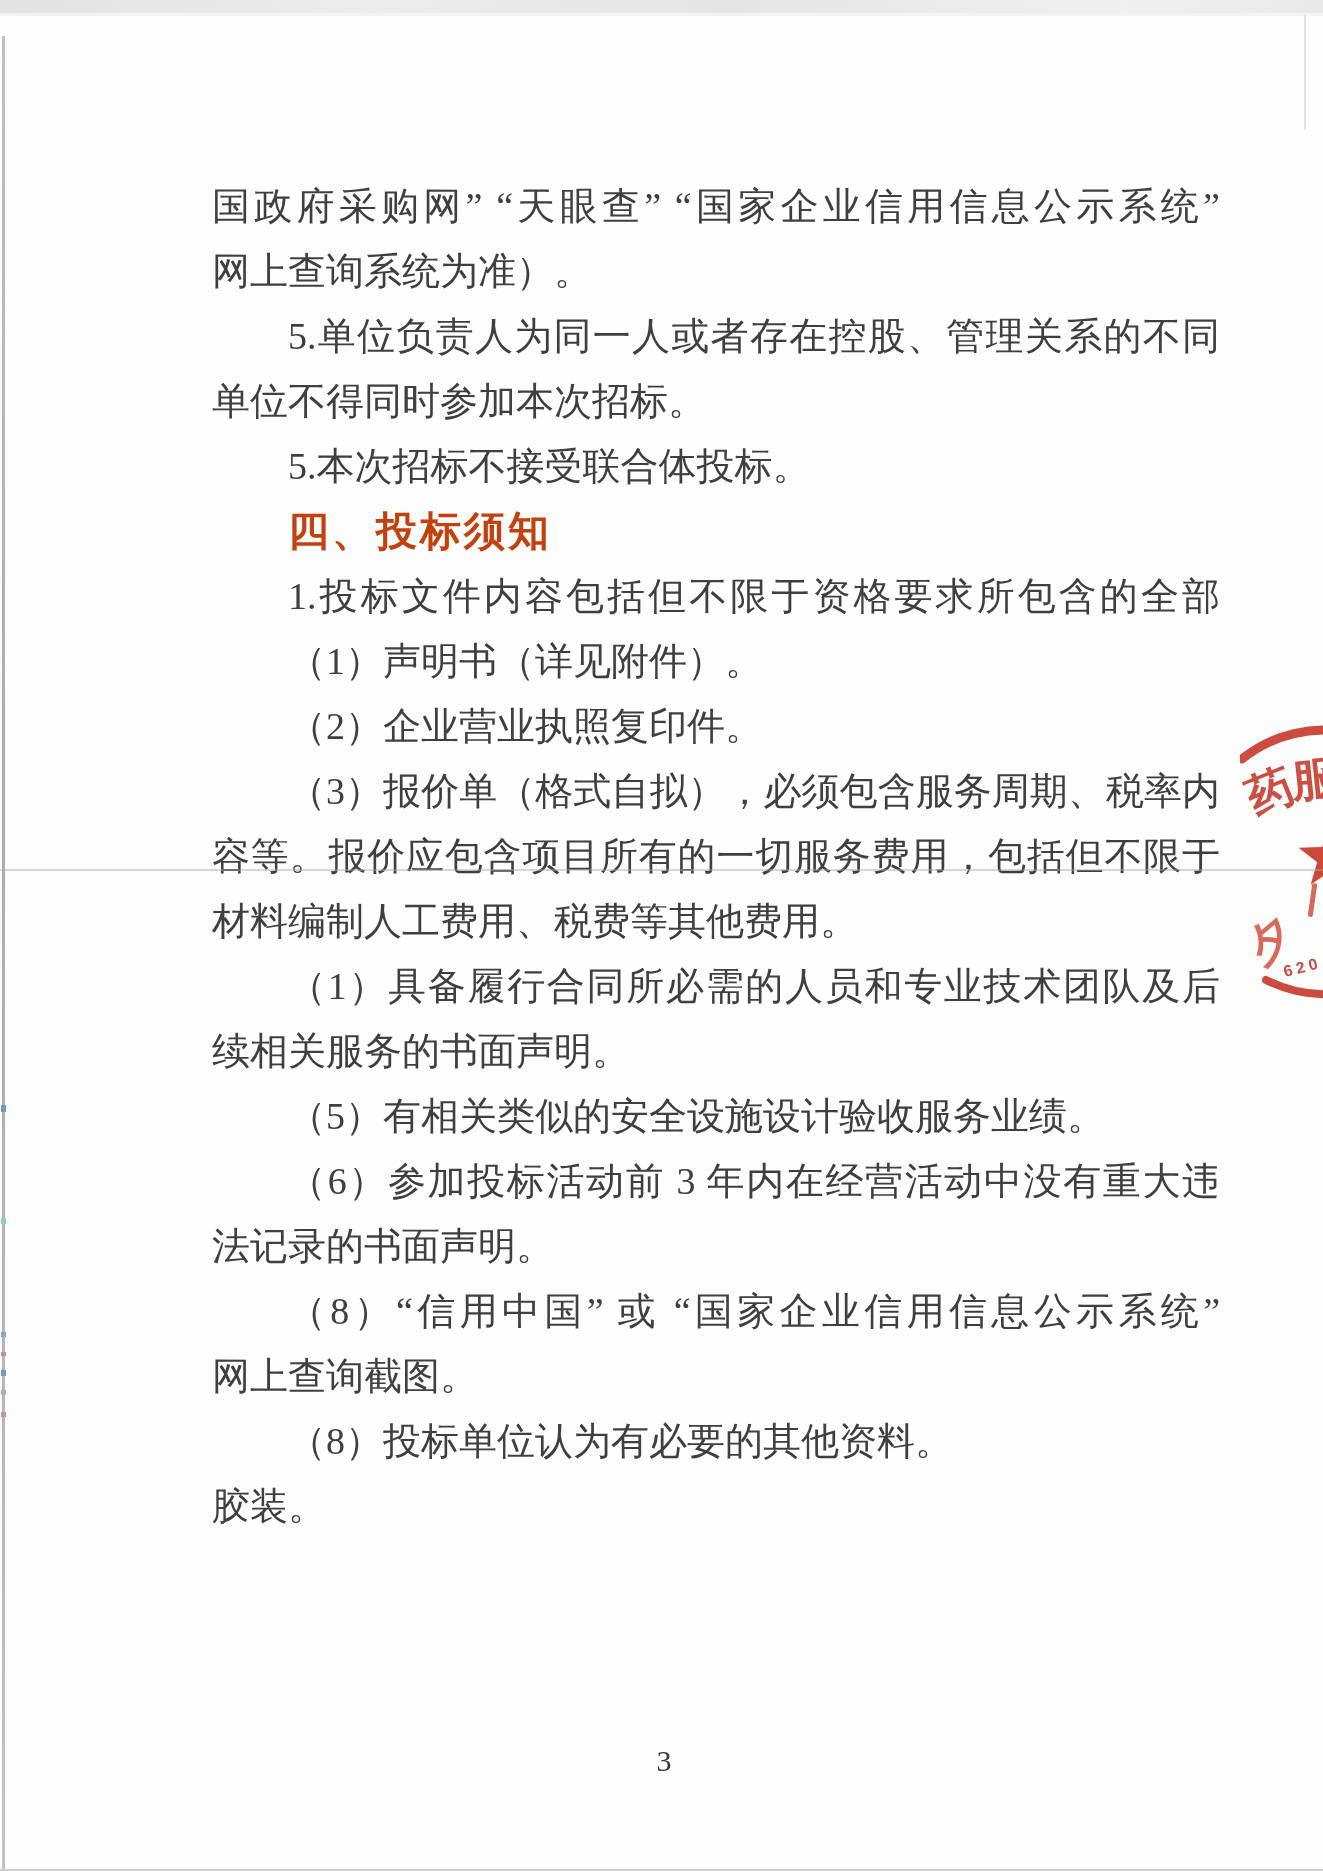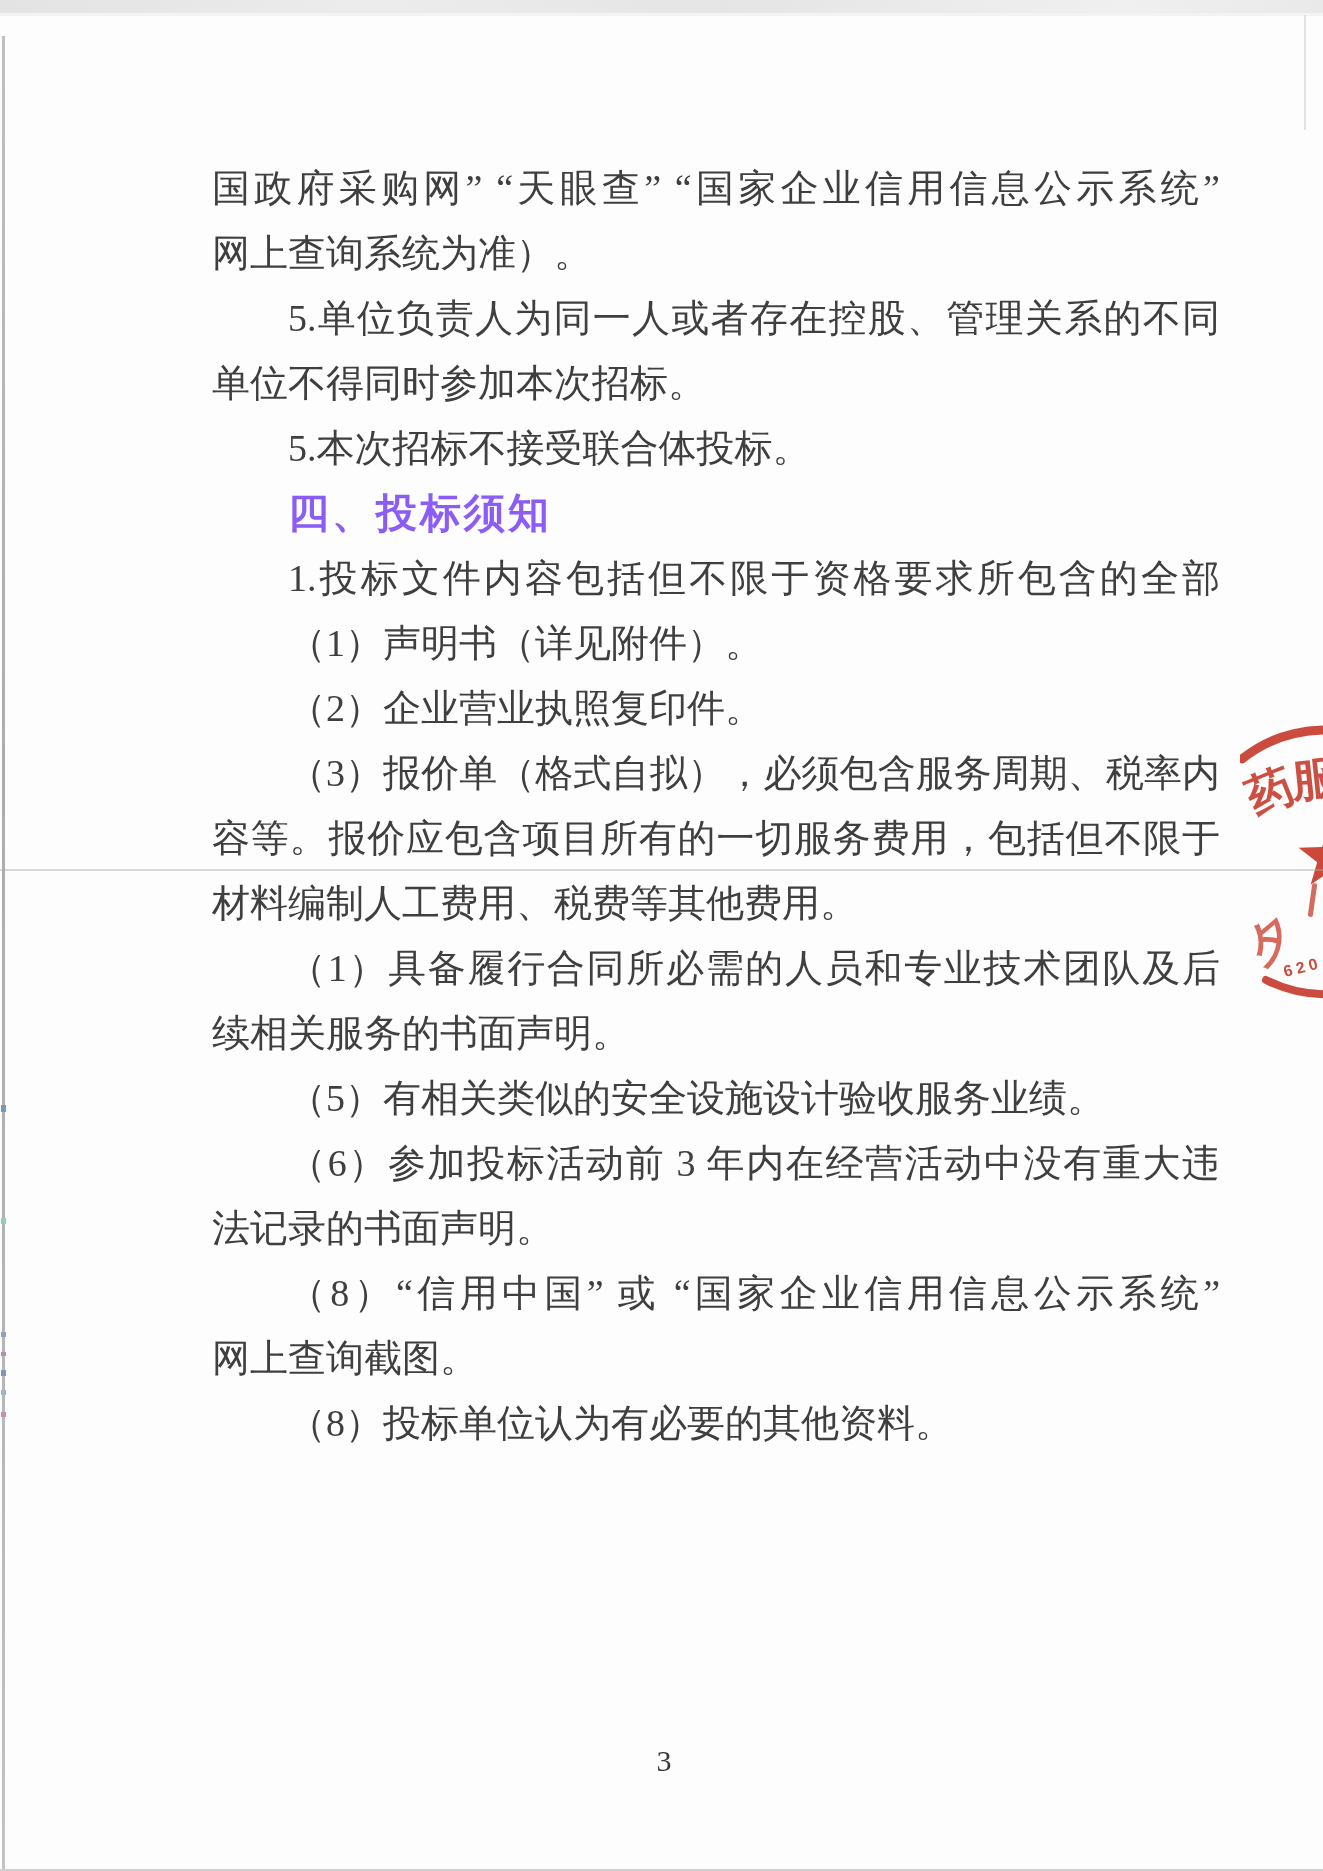--- a/index.html
+++ b/index.html
@@ -15,25 +15,25 @@
     background:linear-gradient(90deg,#e3e3e3,#ececec 28%,#e5e5e5 55%,#f0f0f0 85%,#e9e9e9);}
   .top-band-shadow{position:absolute;left:0;top:13px;width:100%;height:3px;background:#f3f3f3;}
   .left-edge-line{position:absolute;left:2px;top:36px;width:3px;height:1835px;
     background:linear-gradient(180deg,#b5b5b5,#9e9e9e 40%,#a8a8a8 70%,#b9b9b9);opacity:.85;}
   .edge-tick{position:absolute;left:1px;width:5px;}
   .bottom-edge-line{position:absolute;left:0;bottom:0;width:100%;height:2px;background:#cfcfcf;}
   .right-edge-strip{position:absolute;left:1304px;top:15px;width:2px;height:115px;background:#e2e2e2;}
   .stitch-line{position:absolute;left:0;top:869px;width:100%;height:2px;
     background:rgba(168,168,168,.45);z-index:6;}
   
-  .text-block{position:absolute;left:212px;top:156px;width:1008px;color:#3f3f3f;z-index:2;}
+  .text-block{position:absolute;left:212px;top:174px;width:1008px;color:#3f3f3f;z-index:2;}
   .ln{height:65px;line-height:65px;font-size:38px;white-space:nowrap;}
   .indent{text-indent:76px;}
   .justify{text-align:justify;text-align-last:justify;white-space:normal;}
-  .heading{font-family:"Liberation Sans", sans-serif;font-weight:700;color:#8b5cf6;
+  .heading{font-family:"Liberation Sans", sans-serif;font-weight:700;color:#c2410c;
     font-size:41px;letter-spacing:3px;}
   .page-num{position:absolute;left:638px;top:1744px;width:52px;text-align:center;
     font-size:30px;color:#3a3a3a;z-index:2;}
   
   .seal-wrap{position:absolute;left:1240px;top:715px;width:83px;height:300px;
     overflow:hidden;z-index:4;}
 </style>
 </head>
 <body>
 
@@ -67,20 +67,21 @@
     <div class="ln justify">容等。报价应包含项目所有的一切服务费用，包括但不限于</div>
     <div class="ln">材料编制人工费用、税费等其他费用。</div>
     <div class="ln indent justify">（1）具备履行合同所必需的人员和专业技术团队及后</div>
     <div class="ln">续相关服务的书面声明。</div>
     <div class="ln indent">（5）有相关类似的安全设施设计验收服务业绩。</div>
     <div class="ln indent justify">（6）参加投标活动前 3 年内在经营活动中没有重大违</div>
     <div class="ln">法记录的书面声明。</div>
     <div class="ln indent justify">（8）“信用中国” 或 “国家企业信用信息公示系统”</div>
     <div class="ln">网上查询截图。</div>
     <div class="ln indent">（8）投标单位认为有必要的其他资料。</div>
+    <div class="ln">胶装。</div>
   </div>
 
   <div class="page-num">3</div>
 
   <div class="seal-wrap">
     <svg width="83" height="300" viewBox="0 0 83 300" xmlns="http://www.w3.org/2000/svg">
 
       <path d="M 2 44 A 131 131 0 0 1 112 18" fill="none" stroke="#c5392a" stroke-width="9" stroke-linecap="round" opacity="0.9"></path>
 
       <path d="M 26 265 A 131 131 0 0 0 108 277" fill="none" stroke="#c5392a" stroke-width="8" stroke-linecap="round" opacity="0.9"></path>

